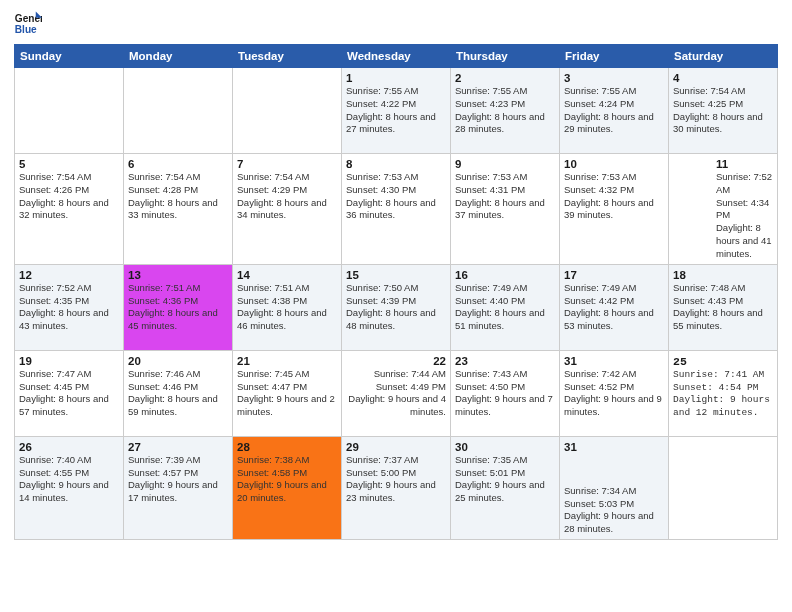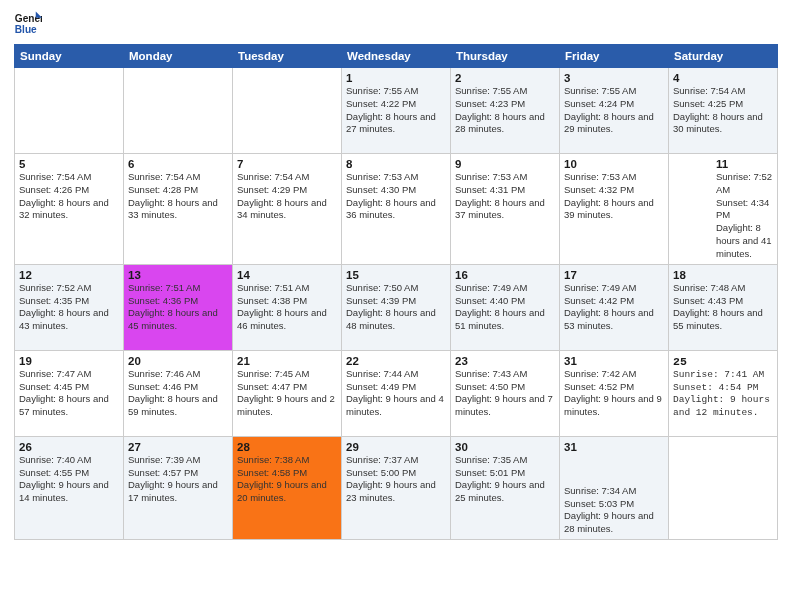--- a/index.html
+++ b/index.html
@@ -251,21 +251,21 @@
             <div class="day-info" style="white-space: pre-line;">Sunrise: 7:46 AM
 Sunset: 4:46 PM
 Daylight: 8 hours and 59 minutes.</div>
           </td>
           <td style="background: rgb(255, 255, 255); border-radius: 32px;">
             <span class="day-num">21</span>
             <div class="day-info" style="white-space: pre-line;">Sunrise: 7:45 AM
 Sunset: 4:47 PM
 Daylight: 9 hours and 2 minutes.</div>
           </td>
-          <td style="background: rgb(255, 255, 255);">
+          <td style="background: rgb(255, 255, 255); text-align: right;">
             <span class="day-num">22</span>
             <div class="day-info" style="white-space: pre-line;">Sunrise: 7:44 AM
 Sunset: 4:49 PM
 Daylight: 9 hours and 4 minutes.</div>
           </td>
           <td style="background: rgb(255, 255, 255);">
             <span class="day-num">23</span>
             <div class="day-info" style="white-space: pre-line;">Sunrise: 7:43 AM
 Sunset: 4:50 PM
 Daylight: 9 hours and 7 minutes.</div>

